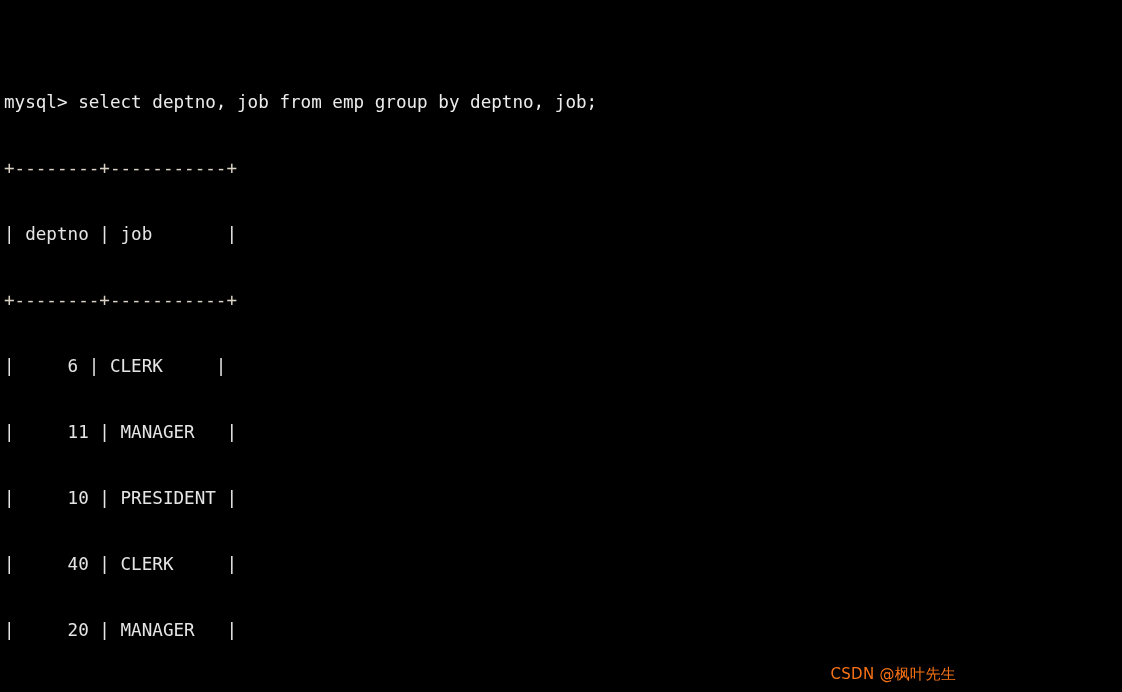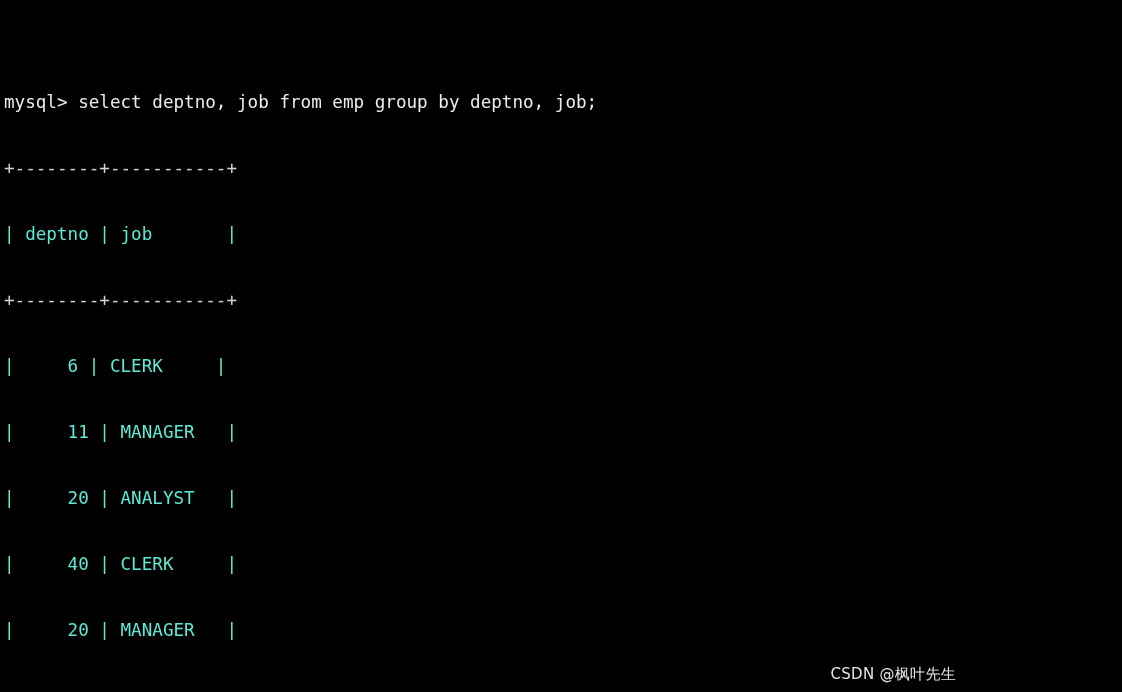--- a/index.html
+++ b/index.html
@@ -43,52 +43,52 @@
     font-family: "DejaVu Sans Mono", "Liberation Mono", monospace;
     font-size: 17.6px;
     line-height: 22px;
   }
 
   
   .line.rule {
     color: #d9d2c4;
   }
   .line.data {
-    color: #5eead4;
+    color: #e5e5e5;
   }
   .line.prompt {
     color: #ececec;
   }
 
   .watermark {
     position: absolute;
     right: 14px;
     bottom: 8px;
     font-family: "DejaVu Sans", "Liberation Sans", sans-serif;
     font-size: 15px;
-    color: #e5e5e5;
+    color: #f97316;
     letter-spacing: 0.3px;
     white-space: pre;
   }
 </style>
 </head>
 <body>
 
 <div id="terminal">
 
   <div class="console">
 
     
     <div class="line prompt">mysql&gt; select deptno, job from emp group by deptno, job;</div>
     <div class="line rule">+--------+-----------+</div>
     <div class="line data">| deptno | job       |</div>
     <div class="line rule">+--------+-----------+</div>
     <div class="line data">|     6 | CLERK     |</div>
     <div class="line data">|     11 | MANAGER   |</div>
-    <div class="line data">|     20 | ANALYST   |</div>
+    <div class="line data">|     10 | PRESIDENT |</div>
     <div class="line data">|     40 | CLERK     |</div>
     <div class="line data">|     20 | MANAGER   |</div>
     
     
     
     
     
 
     
 

